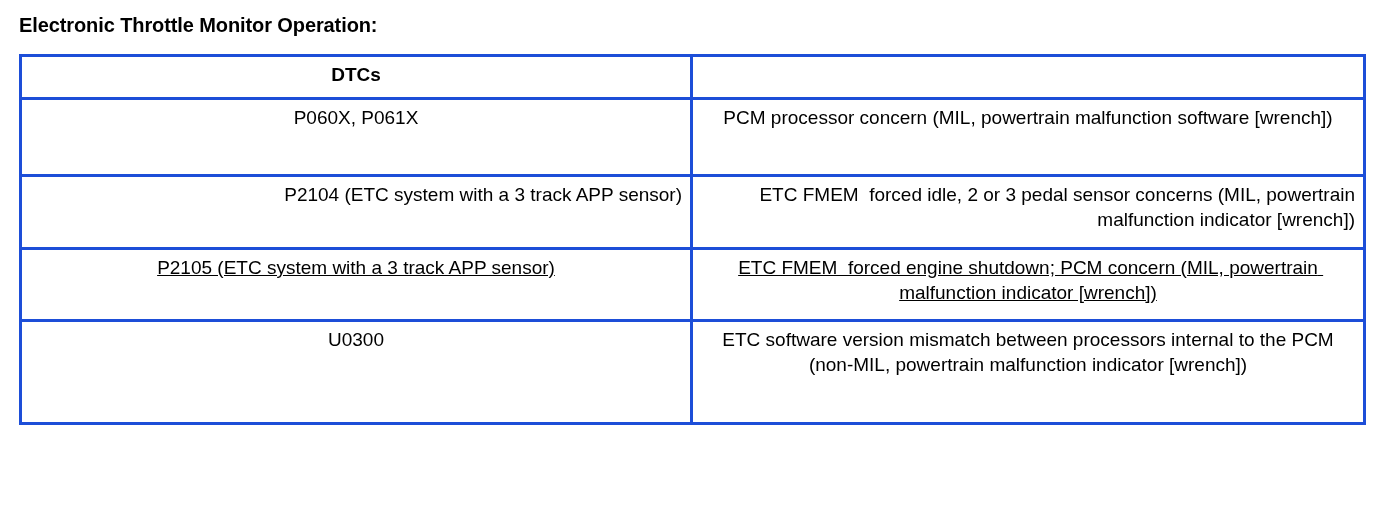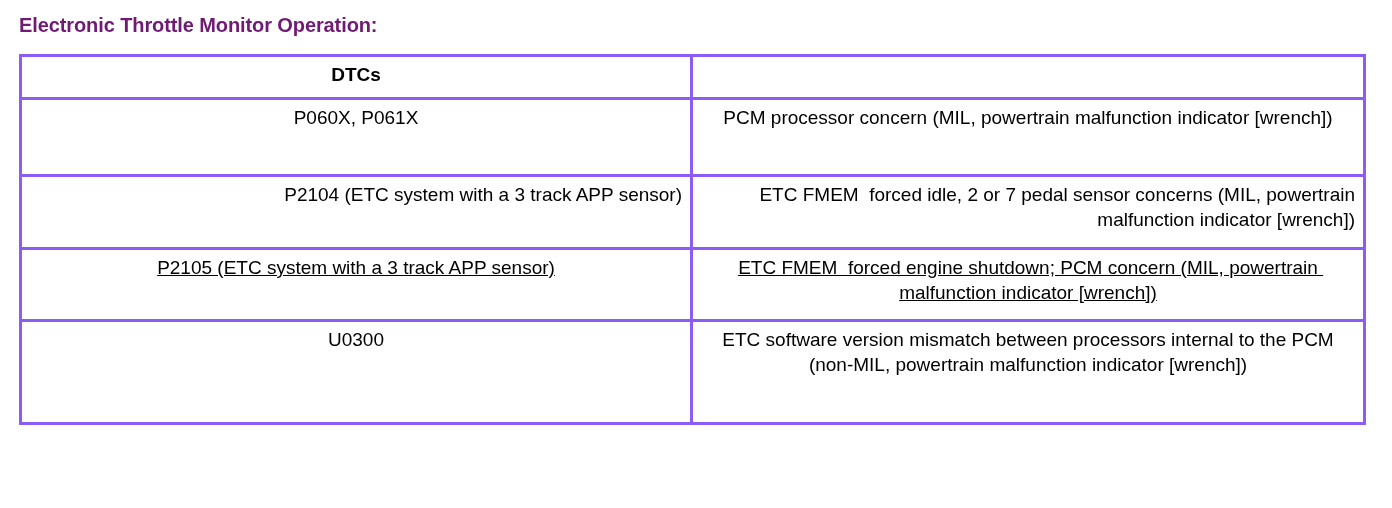--- a/index.html
+++ b/index.html
@@ -23,36 +23,36 @@
   }
   .page-title {
     position: absolute;
     left: 19px;
     top: 12px;
     font-size: 20px;
     font-weight: bold;
     letter-spacing: -0.1px;
     line-height: 26px;
     white-space: nowrap;
-    color: #701a75;
+    color: #000000;
   }
   .dtc-table {
     position: absolute;
     left: 19px;
     top: 54px;
     width: 1344px;
     border-collapse: collapse;
     table-layout: fixed;
     background: #ffffff;
   }
   .dtc-table col.col-dtc { width: 671px; }
   .dtc-table col.col-desc { width: 673px; }
   .dtc-table th,
   .dtc-table td {
-    border: 3px solid #8b5cf6;
+    border: 3px solid #1d4ed8;
     padding: 5px 8px 4px 8px;
     text-align: center;
     vertical-align: top;
     font-size: 19px;
     line-height: 25px;
     color: #000000;
     font-weight: normal;
     white-space: pre-wrap;
   }
   .dtc-table th {
@@ -80,25 +80,25 @@
     </colgroup>
     <thead>
       <tr class="row-h">
         <th>DTCs</th>
         <th class="cell-empty"></th>
       </tr>
     </thead>
     <tbody>
       <tr class="row-0">
         <td>P060X, P061X</td>
-        <td>PCM processor concern (MIL, powertrain malfunction indicator [wrench])</td>
+        <td>PCM processor concern (MIL, powertrain malfunction software [wrench])</td>
       </tr>
       <tr class="row-1">
         <td>P2104 (ETC system with a 3 track APP sensor)</td>
-        <td>ETC FMEM  forced idle, 2 or 7 pedal sensor concerns (MIL, powertrain malfunction indicator [wrench])</td>
+        <td>ETC FMEM  forced idle, 2 or 3 pedal sensor concerns (MIL, powertrain malfunction indicator [wrench])</td>
       </tr>
       <tr class="row-2">
         <td>P2105 (ETC system with a 3 track APP sensor)</td>
         <td>ETC FMEM  forced engine shutdown; PCM concern (MIL, powertrain malfunction indicator [wrench])</td>
       </tr>
       <tr class="row-4">
         <td>U0300</td>
         <td>ETC software version mismatch between processors internal to the PCM (non-MIL, powertrain malfunction indicator [wrench])</td>
       </tr>
     </tbody>

